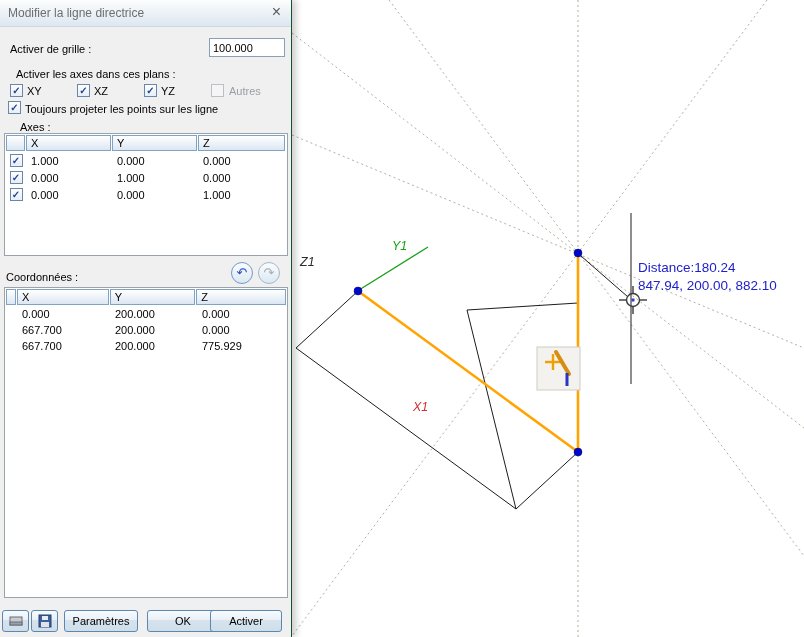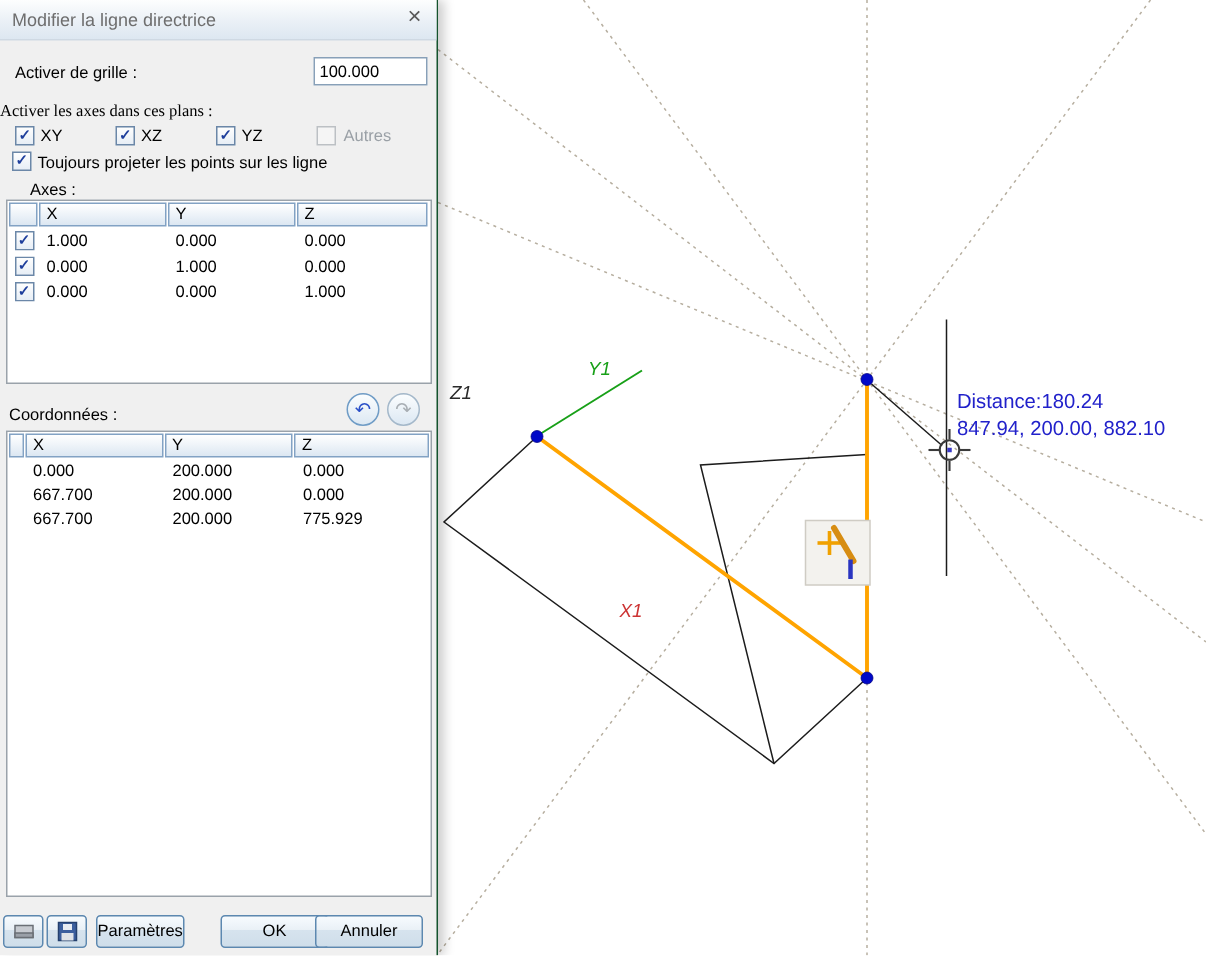--- a/index.html
+++ b/index.html
@@ -13,21 +13,21 @@
             background:#f0f0f0; font-size:11px; color:#000;
             border-right:1px solid #14532d; box-shadow:4px 0 7px rgba(0,0,0,.20); }
   .titlebar { position:absolute; left:0; top:0; width:100%; height:27px;
               background:linear-gradient(#fdfefe,#eaf0f6 55%,#dde7f1);
               border-bottom:1px solid #cfd9e3; }
   .title { position:absolute; left:8px; top:6px; font-size:12px; color:#6e6e6e; }
   .close { position:absolute; right:10px; top:3px; font-size:16px; color:#5a5a5a; cursor:default; }
 
   .lbl { position:absolute; white-space:nowrap; }
   .lbl-grid   { left:10px; top:43px; }
-  .lbl-planes { left:0;  top:68px;font-family:Liberation Serif, serif; }
+  .lbl-planes { left:16px;  top:68px; }
   .lbl-proj   { left:25px; top:103px; }
   .lbl-axes   { left:20px;  top:121px; }
   .lbl-coord  { left:6px;  top:271px; }
   .lbl-gray   { color:#9aa0a6; }
 
   .grid-input { position:absolute; left:209px; top:38px; width:76px; height:19px;
                 border:1px solid #88a0b8; background:#fff; padding:0 3px;
                 font:11px "Liberation Sans", sans-serif; }
 
   .checkbox { display:inline-block; width:13px; height:13px;
@@ -68,21 +68,21 @@
                text-align:center; line-height:20px; font-size:13px; }
   .btn-undo { left:231px; top:262px; color:#2b50c8; }
   .btn-redo { left:258px; top:262px; color:#a8aeb4; border-color:#a4b8ca; }
 
   .btn { position:absolute; top:610px; height:22px; border:1px solid #5c88b0; border-radius:3px;
          background:linear-gradient(#f7fbfe,#e9f0f6 45%,#d6e3ee 46%,#cfdeea);
          font:11px "Liberation Sans", sans-serif; text-align:center;
          display:flex; align-items:center; justify-content:center; }
   .btn-open   { left:2px;   width:27px; }
   .btn-save   { left:31px;  width:27px; }
-  .btn-params { left:64px;  width:59px; }
+  .btn-params { left:64px;  width:74px; }
   .btn-ok     { left:147px; width:72px; }
   .btn-cancel { left:210px; width:72px; }
 </style>
 </head>
 <body>
 
 <div class="screen">
 
   <svg class="viewport" width="804" height="637" viewBox="0 0 804 637">
     <g stroke="#b6ae9f" stroke-width="1" stroke-dasharray="2 3">
@@ -232,16 +232,16 @@
     </div>
     <div class="btn btn-save">
       <svg width="16" height="14" viewBox="0 0 16 14">
         <rect x="2" y="1" width="12" height="12" fill="#3c5f9e" stroke="#24406e"></rect>
         <rect x="5" y="2" width="6" height="4" fill="#e8ecf2"></rect>
         <rect x="4" y="8" width="8" height="5" fill="#dfe3e8"></rect>
       </svg>
     </div>
     <div class="btn btn-params">Paramètres</div>
     <div class="btn btn-ok">OK</div>
-    <div class="btn btn-cancel">Annuler</div>
+    <div class="btn btn-cancel">Activer</div>
   </div>
 
 </div>
 
 </body></html>

